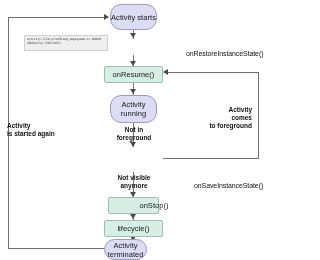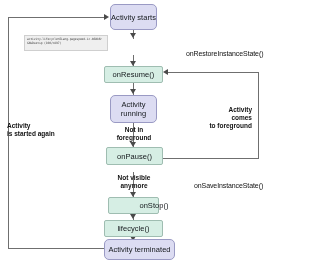--- a/index.html
+++ b/index.html
@@ -19,21 +19,21 @@
     text-align:center;
     font-size:7.5px;
     line-height:9px;
     letter-spacing:.05px;
     color:#14181c;
     z-index:4;
   }
   .node.state{
     background:#dcdcf2;
     border:1px solid #9a9ac4;
-    border-radius:5px;
+    border-radius:11px;
   }
   .node.cb{
     background:#d6eee4;
     border:1px solid #9fbdb1;
     border-radius:2px;
   }
 
   
   .ln{position:absolute;background:#6f6f6f;z-index:1;}
   .lnh{height:1px;}
@@ -124,33 +124,30 @@
 
   <div class="node state" style="left:110px;top:95px;width:47px;height:28px;">
     <span>Activity
 running</span>
   </div>
 
   <div class="node cb" style="left:104px;top:66px;width:59px;height:17px;">
     <span>onResume()</span>
   </div>
 
-  <div class="node cb" style="left:106px;top:147px;width:57px;height:18px;">
-    <span>onPause()</span>
-  </div>
 
   <div class="node cb" style="left:108px;top:197px;width:51px;height:17px;padding-left:41px;">
     <span>onStop()</span>
   </div>
 
   <div class="node cb" style="left:104px;top:220px;width:59px;height:17px;">
     <span>lifecycle()</span>
   </div>
 
-  <div class="node state" style="left:104px;top:239px;width:71px;height:21px;">
+  <div class="node state" style="left:104px;top:239px;width:43px;height:21px;">
     <span>Activity
 terminated</span>
   </div>
 
   <div class="lbl b c" style="left:107px;top:126px;width:54px;">Not in
 foreground</div>
 
   <div class="lbl b c" style="left:105px;top:174px;width:58px;">Not visible
 anymore</div>
 

